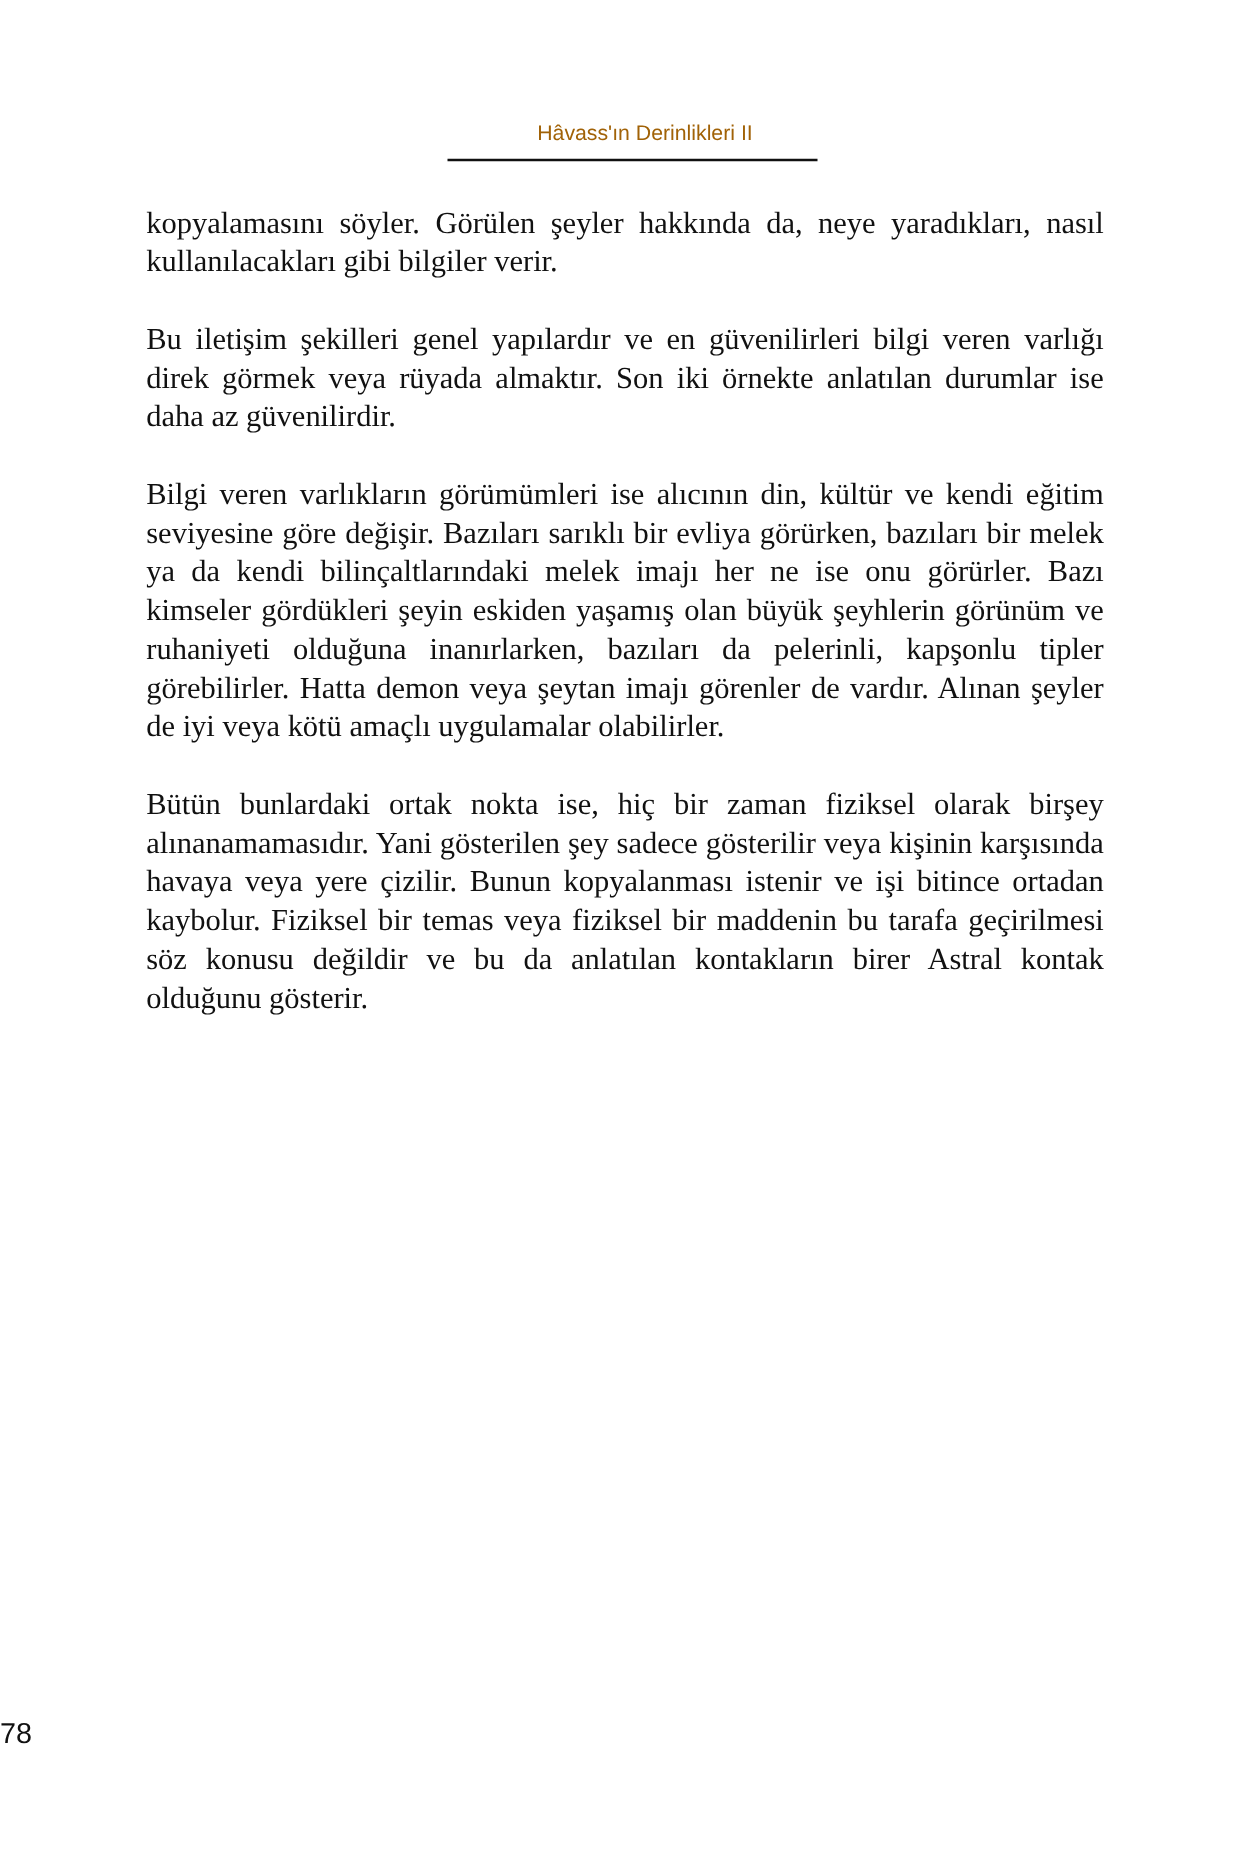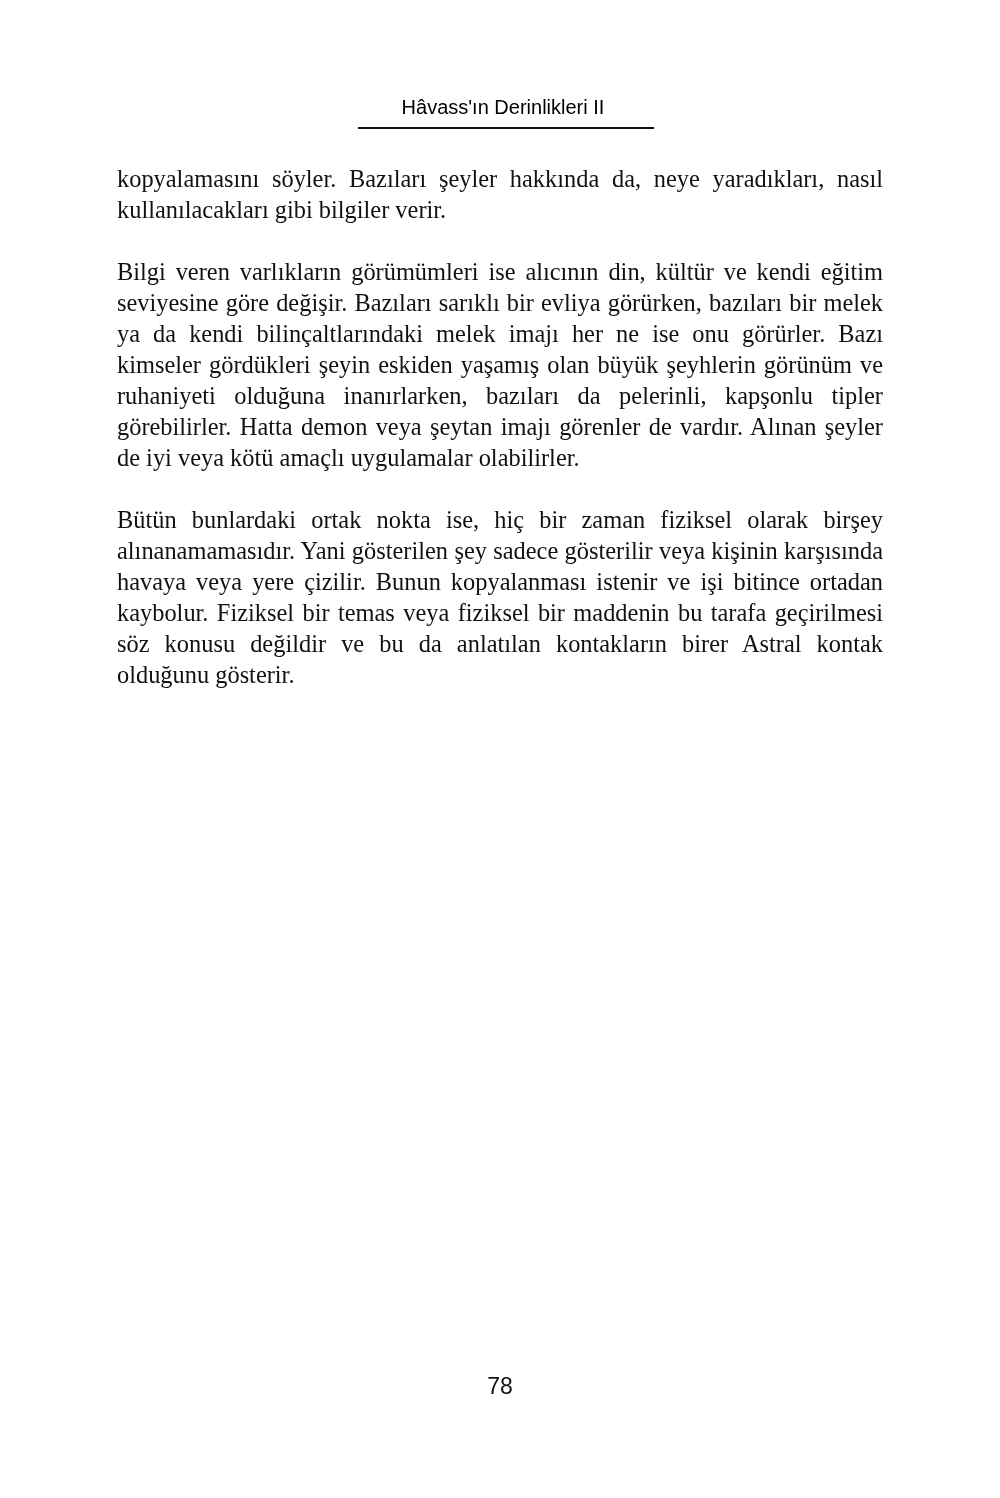--- a/index.html
+++ b/index.html
@@ -17,25 +17,25 @@
     .page-header {
       position: absolute;
       top: 94px;
       left: 0;
       width: 1000px;
       text-align: center;
     }
     .header-title {
       display: inline-block;
       font-family: "Liberation Sans", sans-serif;
-      font-size: 20px;
+      font-size: 17px;
       line-height: 26px;
-      color: #000000;
+      color: #a16207;
       position: relative;
-      left: 3px;
+      left: 16px;
     }
     .header-rule {
       position: absolute;
       top: 127px;
       left: 358px;
       width: 296px;
       height: 2px;
       background: #111111;
     }
     .body-text {
@@ -54,34 +54,34 @@
     }
     .body-text p.last-open {
       text-align-last: justify;
       margin-bottom: 0;
     }
     .page-number {
       position: absolute;
       top: 1372px;
       left: 0;
       width: 1000px;
-      text-align: center;
       font-family: "Liberation Sans", sans-serif;
       font-size: 23px;
       line-height: 28px;
       color: #111111;
     }
   </style>
 </head>
 <body>
 
 <div class="page-header">
   <span class="header-title">Hâvass'ın Derinlikleri II</span>
 </div>
 <div class="header-rule"></div>
 
 <div class="body-text">
-  <p>kopyalamasını söyler. Bazıları şeyler hakkında da, neye yaradıkları, nasıl kullanılacakları gibi bilgiler verir.</p>
+  <p>kopyalamasını söyler. Görülen şeyler hakkında da, neye yaradıkları, nasıl kullanılacakları gibi bilgiler verir.</p>
+  <p>Bu iletişim şekilleri genel yapılardır ve en güvenilirleri bilgi veren varlığı direk görmek veya rüyada almaktır. Son iki örnekte anlatılan durumlar ise daha az güvenilirdir.</p>
   <p>Bilgi veren varlıkların görümümleri ise alıcının din, kültür ve kendi eğitim seviyesine göre değişir. Bazıları sarıklı bir evliya görürken, bazıları bir melek ya da kendi bilinçaltlarındaki melek imajı her ne ise onu görürler. Bazı kimseler gördükleri şeyin eskiden yaşamış olan büyük şeyhlerin görünüm ve ruhaniyeti olduğuna inanırlarken, bazıları da pelerinli, kapşonlu tipler görebilirler. Hatta demon veya şeytan imajı görenler de vardır. Alınan şeyler de iyi veya kötü amaçlı uygulamalar olabilirler.</p>
   <p>Bütün bunlardaki ortak nokta ise, hiç bir zaman fiziksel olarak birşey alınanamamasıdır. Yani gösterilen şey sadece gösterilir veya kişinin karşısında havaya veya yere çizilir. Bunun kopyalanması istenir ve işi bitince ortadan kaybolur. Fiziksel bir temas veya fiziksel bir maddenin bu tarafa geçirilmesi söz konusu değildir ve bu da anlatılan kontakların birer Astral kontak olduğunu gösterir.</p>
 </div>
 
 <div class="page-number">78</div>
 
 </body></html>

